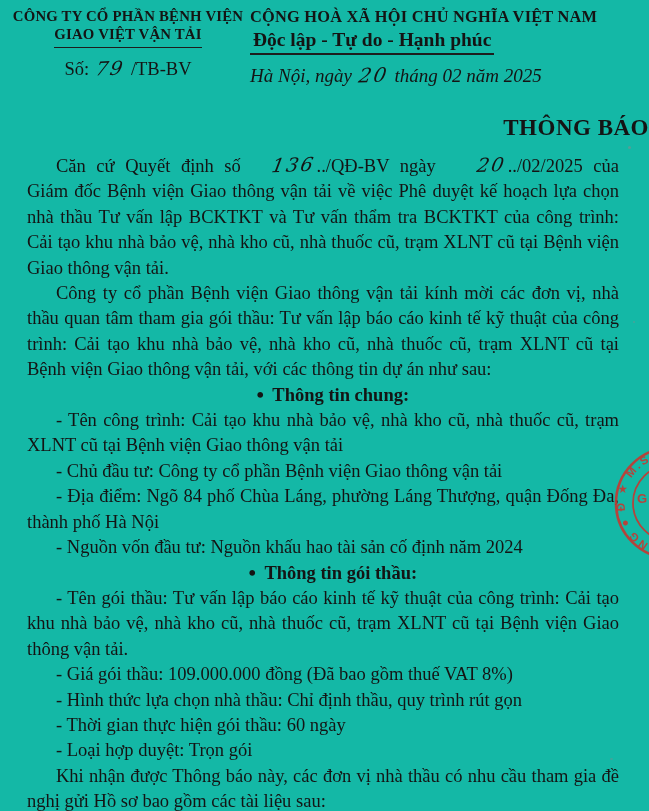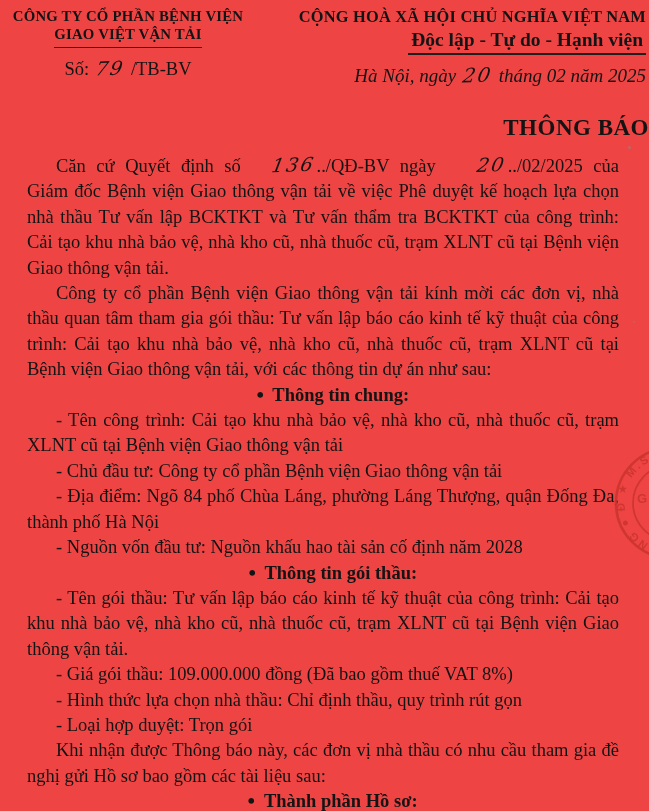--- a/index.html
+++ b/index.html
@@ -1,24 +1,24 @@
 <!DOCTYPE html>
 <html><head>
 <meta charset="utf-8">
 <style>
   html,body { margin:0; padding:0; background:#e8e8e8; }
   .page {
     position:relative; width:649px; height:811px; margin:0 auto;
-    background:#ef4444; overflow:hidden; color:#141414;
+    background:#14b8a6; overflow:hidden; color:#141414;
     font-family:"Liberation Serif","DejaVu Serif",serif;
   }
   
   .header { display:flex; padding-top:7px; }
   .header-left { flex:0 0 250px; text-align:center; padding-left:6px; box-sizing:border-box; }
-  .header-right { flex:1 1 auto; text-align:right; padding-right:3px; }
+  .header-right { flex:1 1 auto; text-align:left; padding-right:3px; }
   .org-line { font-weight:bold; font-size:14.8px; line-height:18px; letter-spacing:0.2px; }
   .header-rule { width:148px; border-bottom:1.7px solid #1d1d1d; margin:4px auto 9px auto; }
   .doc-number { font-size:18.5px; margin-top:1px; }
   .national-line1 { font-weight:bold; font-size:16.4px; line-height:20px; letter-spacing:0.2px; }
   .national-line2-wrap { margin-top:2px; }
   .national-line2 {
     display:inline-block; font-weight:bold; font-size:19.5px;
     border-bottom:2px solid #1d1d1d; padding:0 3px 2px 3px;
   }
   .date-line { font-style:italic; font-size:19px; margin-top:9px; }
@@ -59,21 +59,21 @@
       <div class="header-rule"></div>
       <div class="doc-number">
         <span>Số:</span>
         <span class="hand">79</span>
         <span>/TB-BV</span>
       </div>
     </div>
     <div class="header-right">
       <div class="national-line1">CỘNG HOÀ XÃ HỘI CHỦ NGHĨA VIỆT NAM</div>
       <div class="national-line2-wrap">
-        <span class="national-line2">Độc lập - Tự do - Hạnh viện</span>
+        <span class="national-line2">Độc lập - Tự do - Hạnh phúc</span>
       </div>
       <div class="date-line">
         <span>Hà Nội, ngày</span>
         <span class="hand">20</span>
         <span>tháng 02 năm 2025</span>
       </div>
     </div>
   </div>
 
   <div class="title">THÔNG BÁO</div>
@@ -82,27 +82,28 @@
 
     <p class="para"><span>Căn cứ Quyết định số</span><span class="hand">136</span><span>../QĐ-BV ngày</span> <span class="hand">20</span><span>../02/2025 của Giám đốc Bệnh viện Giao thông vận tải về việc Phê duyệt kế hoạch lựa chọn nhà thầu Tư vấn lập BCKTKT và Tư vấn thẩm tra BCKTKT của công trình: Cải tạo khu nhà bảo vệ, nhà kho cũ, nhà thuốc cũ, trạm XLNT cũ tại Bệnh viện Giao thông vận tải.</span></p>
 
     <p class="para">Công ty cổ phần Bệnh viện Giao thông vận tải kính mời các đơn vị, nhà thầu quan tâm tham gia gói thầu: Tư vấn lập báo cáo kinh tế kỹ thuật của công trình: Cải tạo khu nhà bảo vệ, nhà kho cũ, nhà thuốc cũ, trạm XLNT cũ tại Bệnh viện Giao thông vận tải, với các thông tin dự án như sau:</p>
 
     <p class="bullet-row"><span class="bullet-dot">•</span><span>Thông tin chung:</span></p>
 
     <p class="item">- Tên công trình: Cải tạo khu nhà bảo vệ, nhà kho cũ, nhà thuốc cũ, trạm XLNT cũ tại Bệnh viện Giao thông vận tải</p>
     <p class="item">- Chủ đầu tư: Công ty cổ phần Bệnh viện Giao thông vận tải</p>
     <p class="item">- Địa điểm: Ngõ 84 phố Chùa Láng, phường Láng Thượng, quận Đống Đa, thành phố Hà Nội</p>
-    <p class="item">- Nguồn vốn đầu tư: Nguồn khấu hao tài sản cố định năm 2028</p>
+    <p class="item">- Nguồn vốn đầu tư: Nguồn khấu hao tài sản cố định năm 2024</p>
 
     <p class="bullet-row"><span class="bullet-dot">•</span><span>Thông tin gói thầu:</span></p>
 
     <p class="item">- Tên gói thầu: Tư vấn lập báo cáo kinh tế kỹ thuật của công trình: Cải tạo khu nhà bảo vệ, nhà kho cũ, nhà thuốc cũ, trạm XLNT cũ tại Bệnh viện Giao thông vận tải.</p>
     <p class="item">- Giá gói thầu: 109.000.000 đồng (Đã bao gồm thuế VAT 8%)</p>
     <p class="item">- Hình thức lựa chọn nhà thầu: Chỉ định thầu, quy trình rút gọn</p>
+    <p class="item">- Thời gian thực hiện gói thầu: 60 ngày</p>
     <p class="item">- Loại hợp duyệt: Trọn gói</p>
 
     <p class="para">Khi nhận được Thông báo này, các đơn vị nhà thầu có nhu cầu tham gia đề nghị gửi Hồ sơ bao gồm các tài liệu sau:</p>
 
     <p class="bullet-row"><span class="bullet-dot">•</span><span>Thành phần Hồ sơ:</span></p>
 
   </div>
 
   <svg class="stamp" width="150" height="150" viewBox="0 0 150 150" aria-hidden="true">
     <circle cx="70" cy="70" r="55" fill="none" stroke-width="2.6" stroke="#cb352e"></circle>

